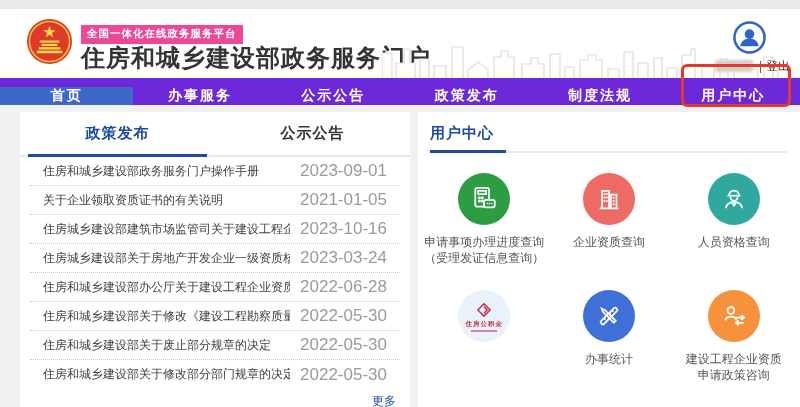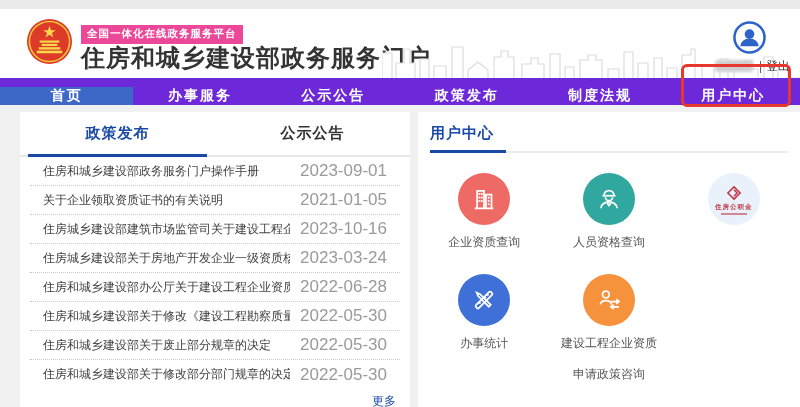--- a/index.html
+++ b/index.html
@@ -180,20 +180,38 @@
 
 <div class="card svc-card">
   <div class="svc-head">
     <div class="svc-title">用户中心</div>
     <div class="svc-rule">
         <div class="svc-rule-accent"></div>
       </div>
   </div>
   <div class="svc-grid">
 
+    <div class="svc-cell">
+      <div class="svc-circle c-green">
+        <svg width="30" height="30" viewBox="0 0 24 24" fill="none" stroke="#fff" stroke-width="1.4">
+          <rect x="5" y="3" width="11" height="15" rx="1.5"></rect>
+          <rect x="7.3" y="5.5" width="6.4" height="2.6"></rect>
+          <circle cx="8.3" cy="11" r="0.5" fill="#fff"></circle>
+            <circle cx="10.7" cy="11" r="0.5" fill="#fff"></circle>
+          <circle cx="8.3" cy="13.6" r="0.5" fill="#fff"></circle>
+            <circle cx="10.7" cy="13.6" r="0.5" fill="#fff"></circle>
+          <rect x="12" y="12.6" width="8.6" height="6" rx="1.6" fill="#2e9c42"></rect>
+          <circle cx="14.6" cy="15.6" r="0.6" fill="#fff" stroke="none"></circle>
+          <circle cx="16.3" cy="15.6" r="0.6" fill="#fff" stroke="none"></circle>
+          <circle cx="18" cy="15.6" r="0.6" fill="#fff" stroke="none"></circle>
+        </svg>
+      </div>
+      <div class="svc-label">申请事项办理进度查询</div>
+      <div class="svc-label" style="margin-top:0">（受理发证信息查询）</div>
+    </div>
 
     <div class="svc-cell">
       <div class="svc-circle c-red">
         <svg width="30" height="30" viewBox="0 0 24 24" fill="none" stroke="#fff" stroke-width="1.4">
           <path d="M4.5 19.5 h15"></path>
           <path d="M6.5 19.5 V5.5 h5.5 V19.5"></path>
           <path d="M13.5 19.5 V8.5 h4.5 V19.5"></path>
           <path d="M8.3 8 h0.01 M10.2 8 h0.01 M8.3 10.8 h0.01 M10.2 10.8 h0.01 M8.3 13.6 h0.01 M10.2 13.6 h0.01" stroke-linecap="round" stroke-width="1.7"></path>
           <path d="M15.7 11 h0.01 M15.7 13.6 h0.01 M15.7 16.2 h0.01" stroke-linecap="round" stroke-width="1.7"></path>
         </svg>
@@ -243,17 +261,17 @@
     <div class="svc-cell">
       <div class="svc-circle c-orange">
         <svg width="30" height="30" viewBox="0 0 24 24" fill="none" stroke="#fff" stroke-width="1.4">
           <circle cx="9.5" cy="7.5" r="2.7"></circle>
           <path d="M5 15.5 a4.6 3.8 0 0 1 9 0"></path>
           <path d="M13.5 13.2 H20 M17.8 11.4 L20 13.2 l-2.2 1.8"></path>
           <path d="M20 17.4 H13.5 M15.7 15.6 L13.5 17.4 l2.2 1.8"></path>
         </svg>
       </div>
       <div class="svc-label">建设工程企业资质</div>
-      <div class="svc-label" style="margin-top:15px">申请政策咨询</div>
+      <div class="svc-label" style="margin-top:0">申请政策咨询</div>
     </div>
 
   </div>
 </div>
 
 </body></html>

